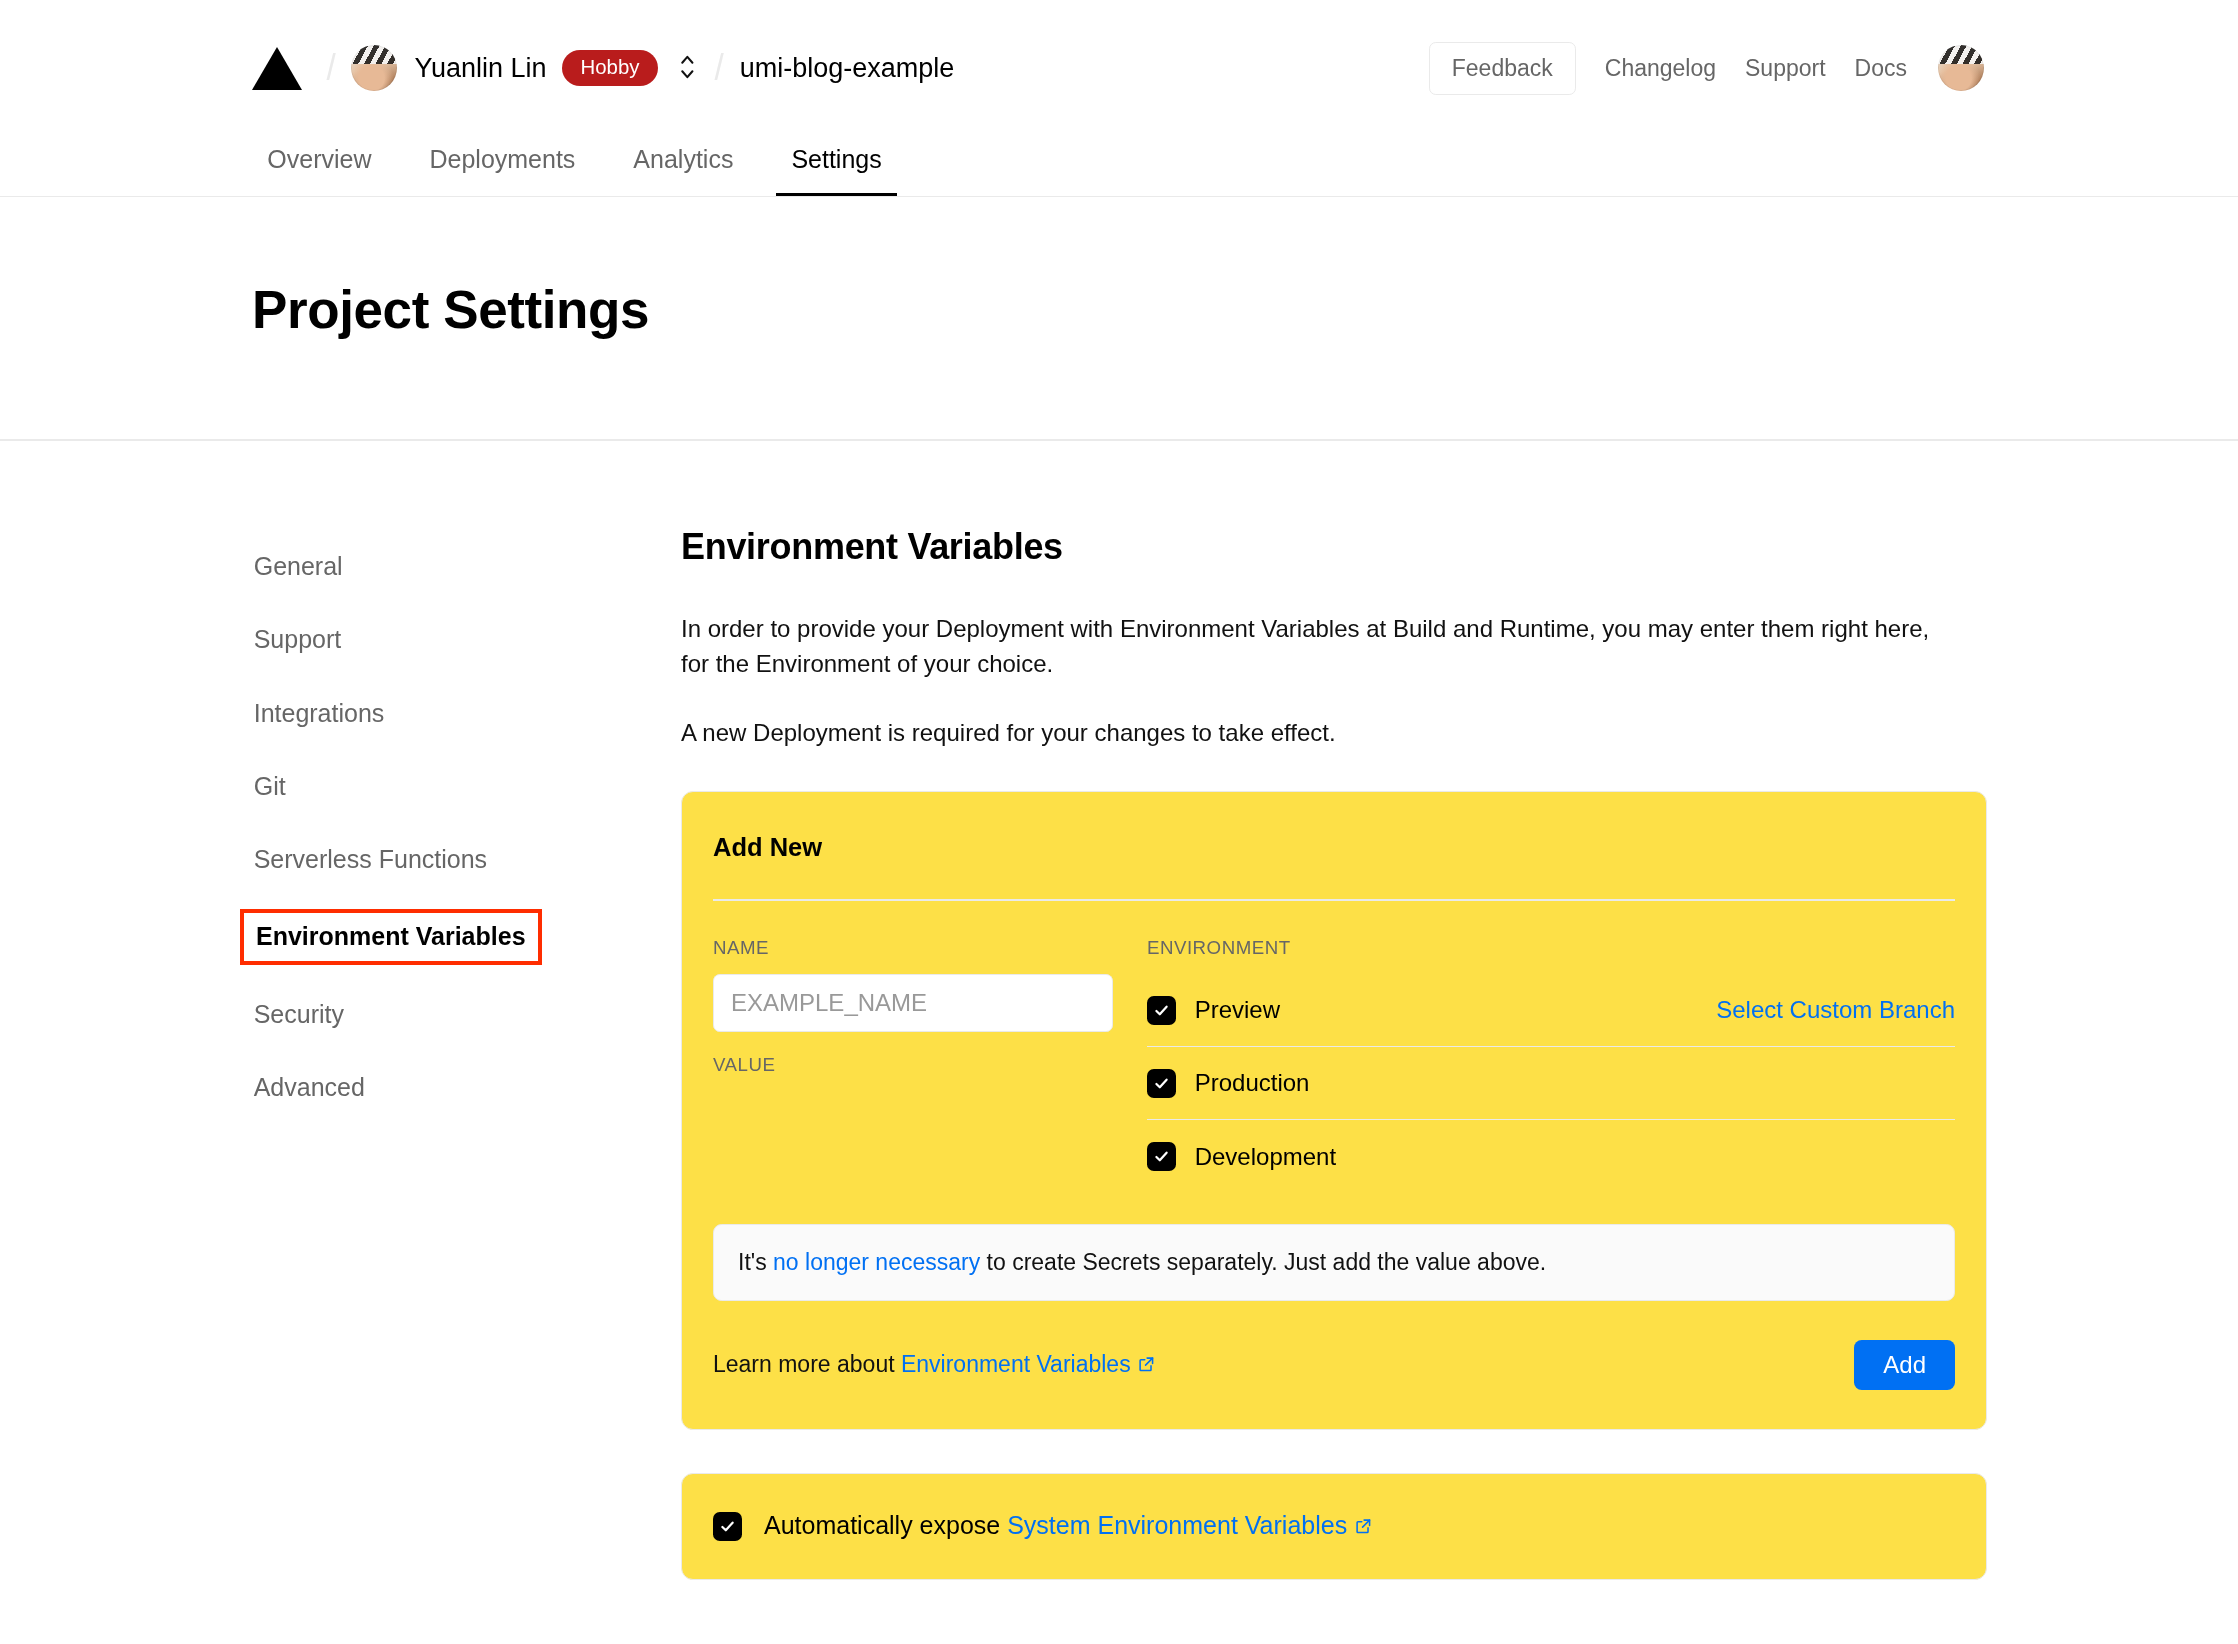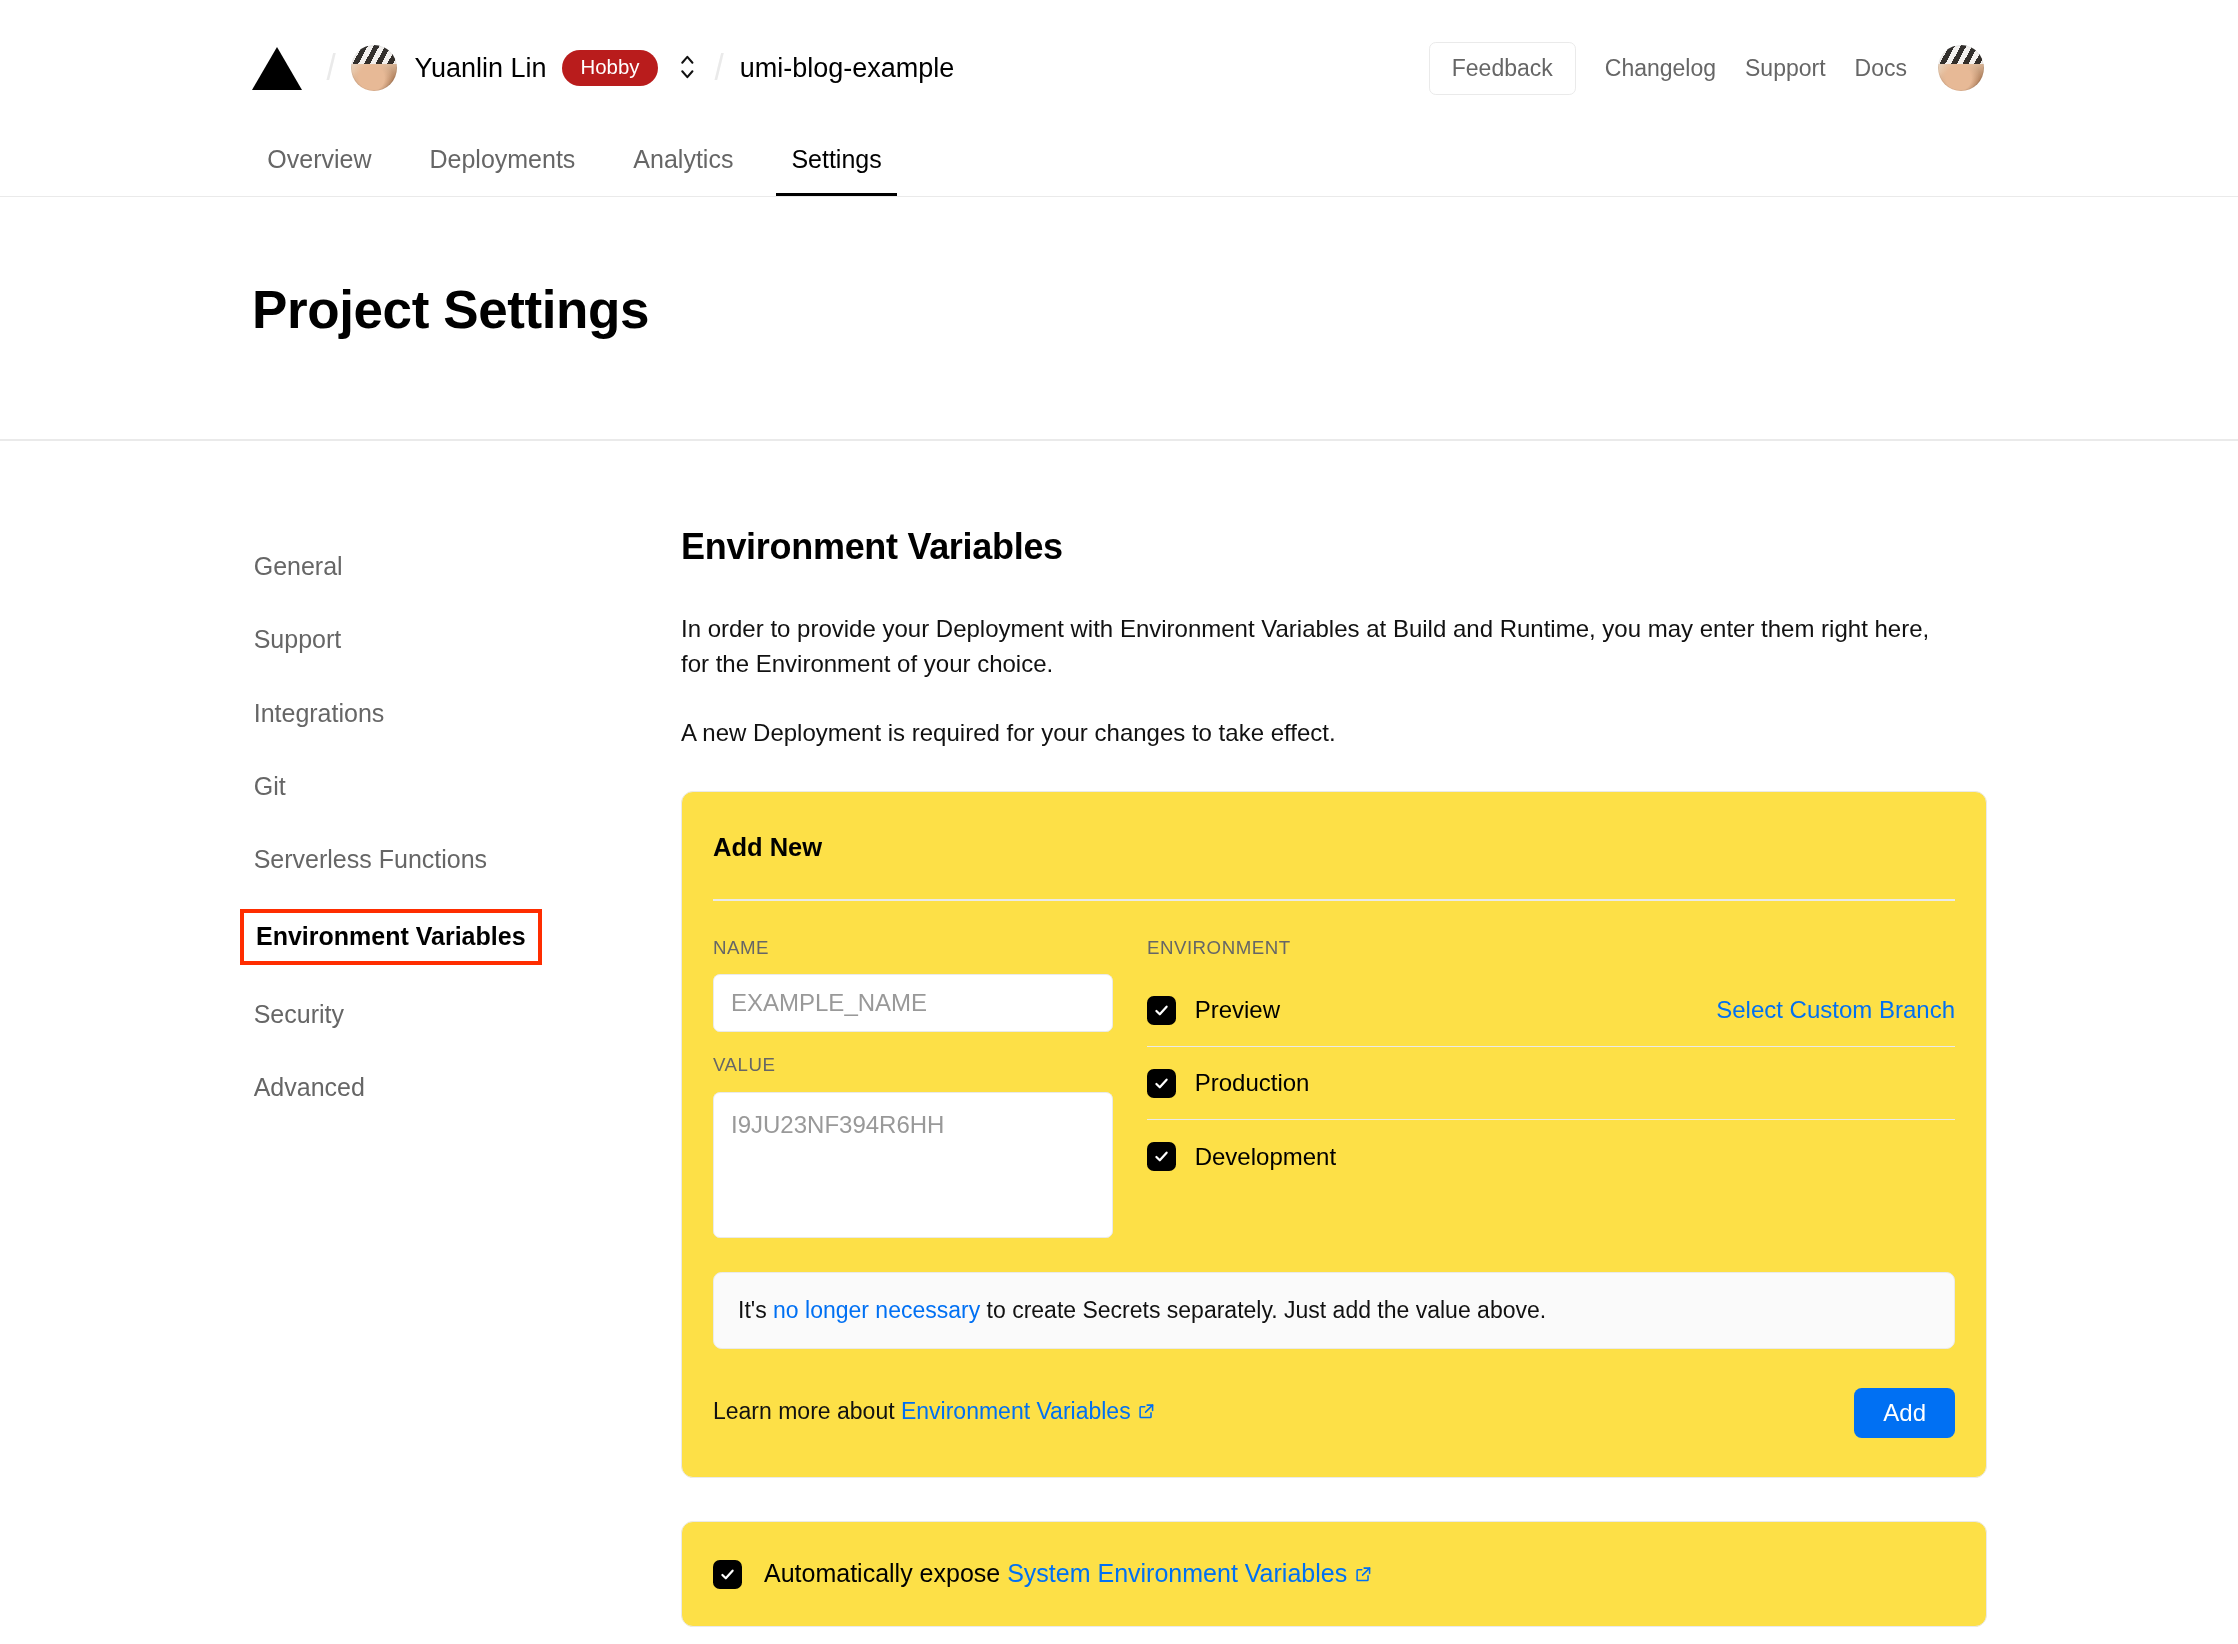--- a/index.html
+++ b/index.html
@@ -326,21 +326,20 @@
     <div class="card">
       <div class="card-title">Add New</div>
       <div class="card-hr"></div>
 
       <div class="card-body">
         <div class="col-left">
           <div class="field-label">NAME</div>
           <input class="text-input" type="text" placeholder="EXAMPLE_NAME" style="">
           <div class="spacer-12"></div>
           <div class="field-label">VALUE</div>
-          <textarea class="text-area" placeholder="I9JU23NF394R6HH" style=""></textarea>
         </div>
 
         <div class="col-right">
           <div class="field-label">ENVIRONMENT</div>
           <div class="check-row">
             <span class="checkbox">
               <svg width="17" height="17" viewBox="0 0 20 20" fill="none" stroke="#fff" stroke-width="2.6" stroke-linecap="round" stroke-linejoin="round">
                   <path d="M4 10.5 L8 14.5 L16 5.5"></path>
                 </svg>
             </span>

